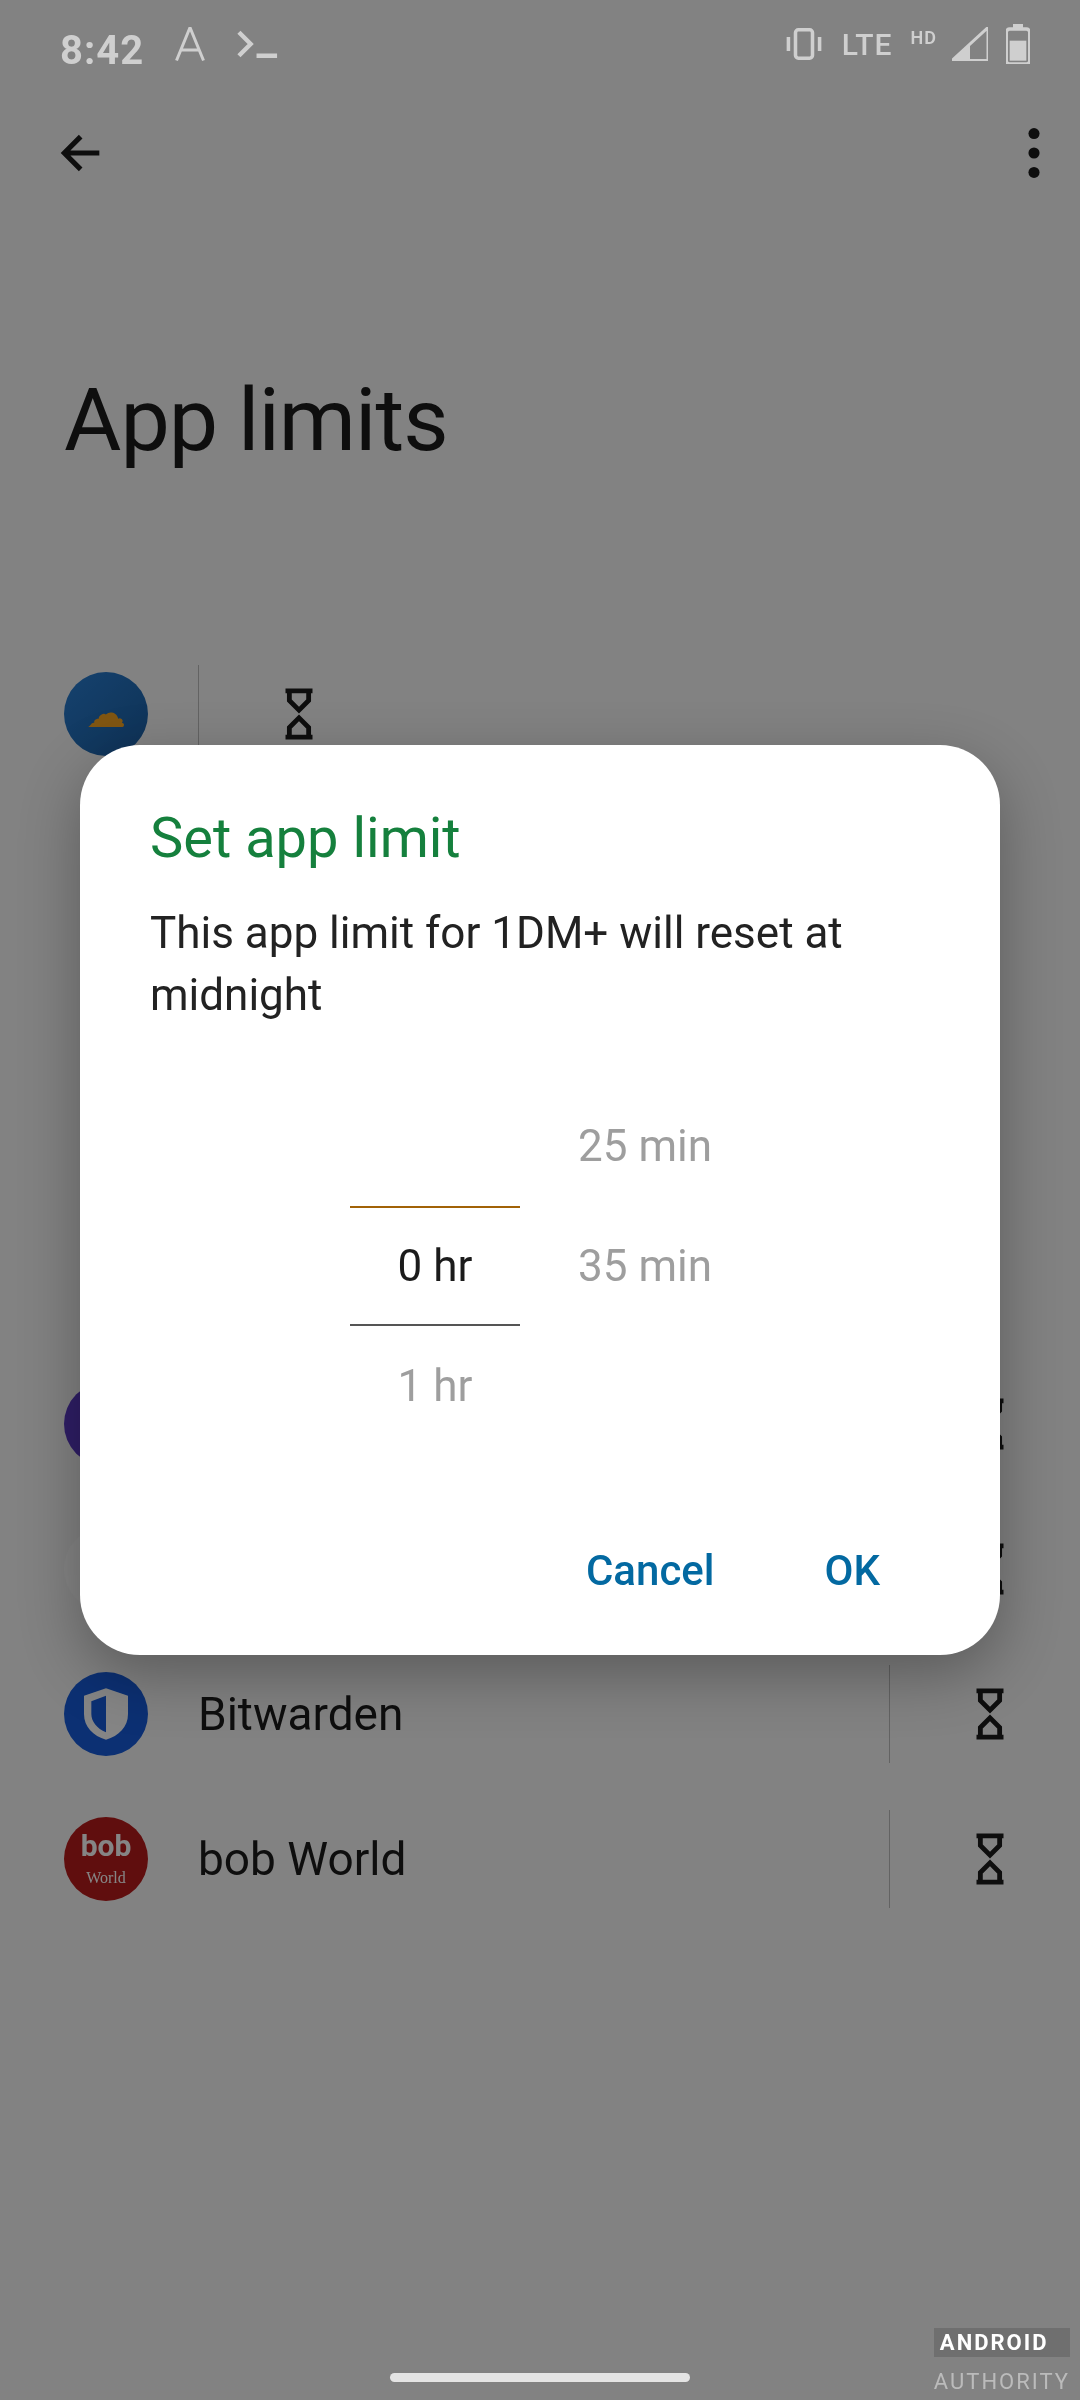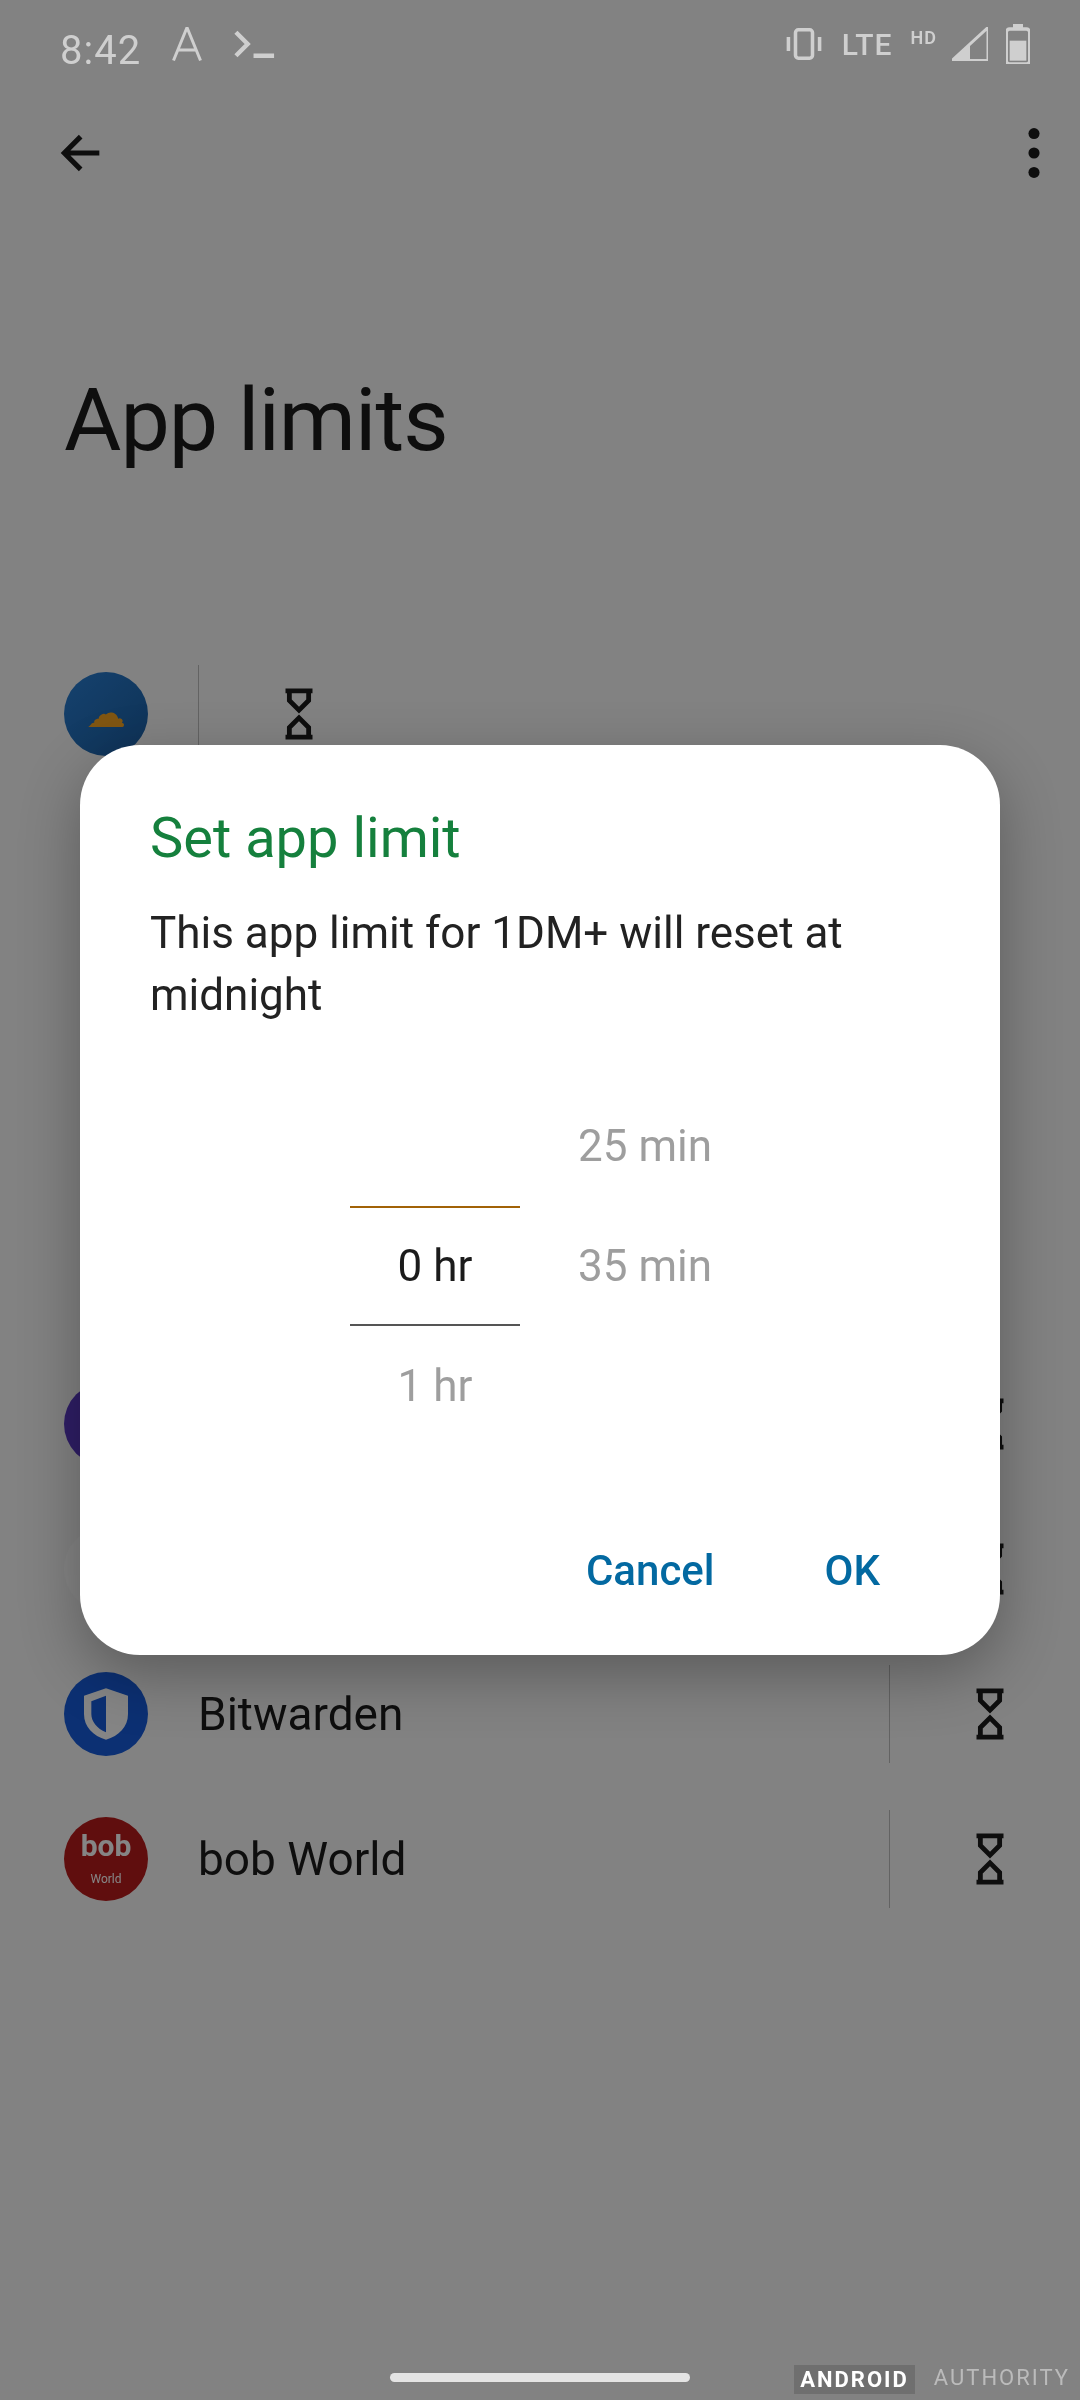--- a/index.html
+++ b/index.html
@@ -2,21 +2,21 @@
 <html><head>
 <meta charset="utf-8">
 <style>
 * { margin: 0; padding: 0; box-sizing: border-box; font-family: 'Roboto', -apple-system, sans-serif; }
 html, body { width: 1080px; height: 2400px; overflow: hidden; }
 body { background: #fafafa; position: relative; }
 
 .statusbar { height: 88px; display: flex; justify-content: space-between; align-items: center; padding: 0 50px 0 60px; color: #1a1a1a; font-size: 38px; font-weight: 500; }
 .statusbar-left { display: flex; align-items: center; gap: 28px; }
 .statusbar-right { display: flex; align-items: center; gap: 18px; font-size: 30px; letter-spacing: 1px; }
-.clock { font-size: 40px; font-weight: 400; letter-spacing: 1px; margin-top: 13px; }
+.clock { font-size: 40px; font-weight: 700; letter-spacing: 1px; margin-top: 13px; }
 
 .toolbar { height: 130px; display: flex; justify-content: space-between; align-items: center; padding: 0 40px 0 55px; }
 .back-icon svg, .more-icon svg { display: block; }
 
 .page-title { font-size: 88px; font-weight: 400; color: #1b1b1b; padding: 150px 0 0 64px; letter-spacing: -1px; }
 
 .app-list { margin-top: 170px; }
 .list-item { display: flex; align-items: center; height: 145px; padding: 0 40px 0 64px; gap: 50px; }
 .app-icon { width: 84px; height: 84px; border-radius: 50%; display: flex; align-items: center; justify-content: center; font-size: 40px; color: #fff; flex-shrink: 0; }
 .app-name { flex: 1; font-size: 46px; font-weight: 400; color: #1b1b1b; }
@@ -42,21 +42,21 @@
 .picker-row { display: flex; justify-content: center; gap: 40px; margin-bottom: 80px; }
 .picker-col { display: flex; flex-direction: column; align-items: center; width: 170px; }
 .picker-val { height: 120px; display: flex; align-items: center; justify-content: center; font-size: 44px; }
 .picker-faded { color: #9e9e9e; }
 .picker-sel { color: #1b1b1b; border-top: 2px solid #a16207; border-bottom: 2px solid #555; width: 100%; }
 
 .dialog-actions { display: flex; justify-content: flex-end; gap: 90px; padding-right: 40px; }
 .dialog-btn { background: none; border: none; font-size: 42px; font-weight: 500; color: #0369a1; cursor: pointer; padding: 20px 10px; }
 
 .gesture-bar { position: absolute; bottom: 18px; left: 50%; transform: translateX(-50%); width: 300px; height: 9px; border-radius: 10px; background: #e4e4e4; }
-.watermark { position: absolute; bottom: 6px; right: 10px; font-size: 22px; letter-spacing: 2px; display: flex; gap: 19px; }
+.watermark { position: absolute; bottom: 6px; right: 10px; font-size: 22px; letter-spacing: 2px; display: flex; gap: 12px; flex-direction: column; }
 .wm-a { background: #6f6f6f; color: #fff; padding: 2px 6px; font-weight: 700; }
 .wm-b { color: #bbb; font-weight: 400; }
 </style>
 </head>
 <body>
 
 <div class="statusbar" style="visibility:hidden;"></div>
 
 <div class="toolbar">
   <div class="back-icon">
@@ -124,21 +124,21 @@
     <div class="divider-v"></div>
     <div class="timer-btn">
       <svg width="40" height="54" viewBox="0 0 20 28" fill="none" stroke="#1b1b1b" stroke-width="2.5">
           <path d="M3 2h14M3 26h14M5 2v5l5 5 5-5V2M5 26v-5l5-5 5 5v5"></path>
         </svg>
     </div>
   </div>
 
   <div class="list-item">
     <div class="app-icon icon-orange">
-        <div class="bob-text">bob<br><span style="font-size:12px;font-weight:400;">World</span></div>
+        <div class="bob-text">bob<br><span style="font-size:16px;font-weight:400;font-family:Liberation Serif, serif;">World</span></div>
       </div>
     <div class="app-name">bob World</div>
     <div class="divider-v"></div>
     <div class="timer-btn">
       <svg width="40" height="54" viewBox="0 0 20 28" fill="none" stroke="#1b1b1b" stroke-width="2.5">
           <path d="M3 2h14M3 26h14M5 2v5l5 5 5-5V2M5 26v-5l5-5 5 5v5"></path>
         </svg>
     </div>
   </div>
 </div>

